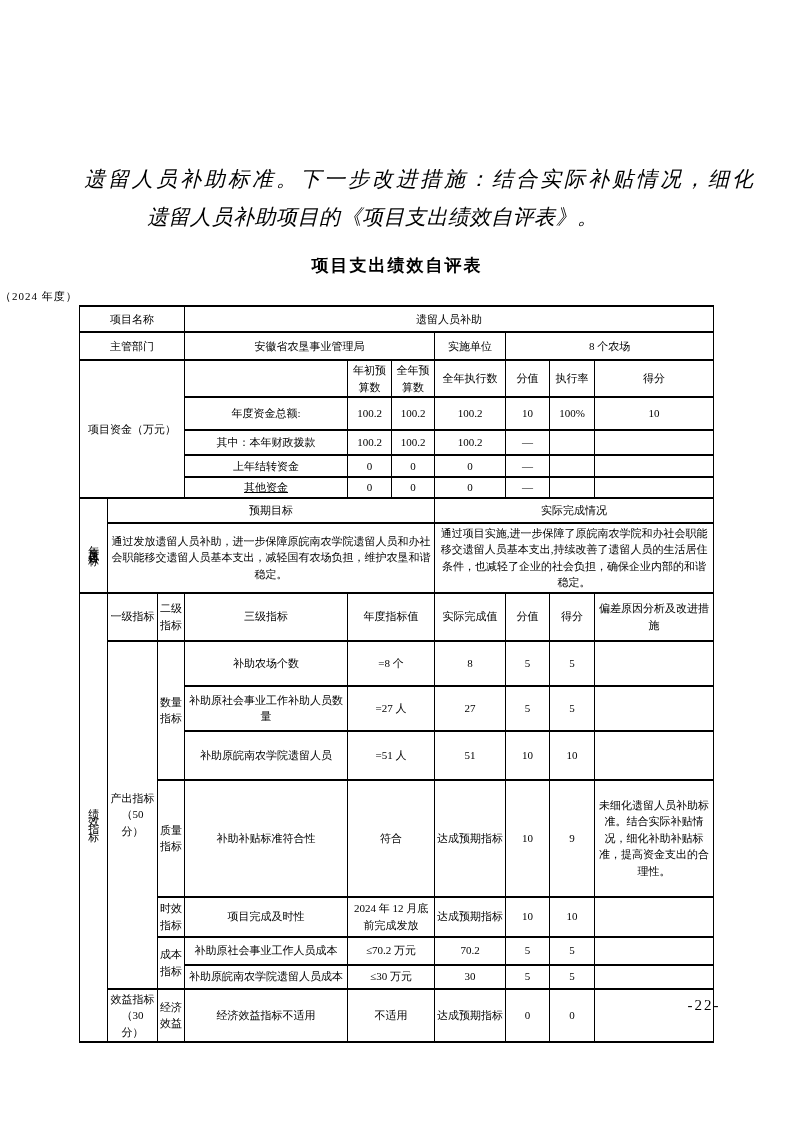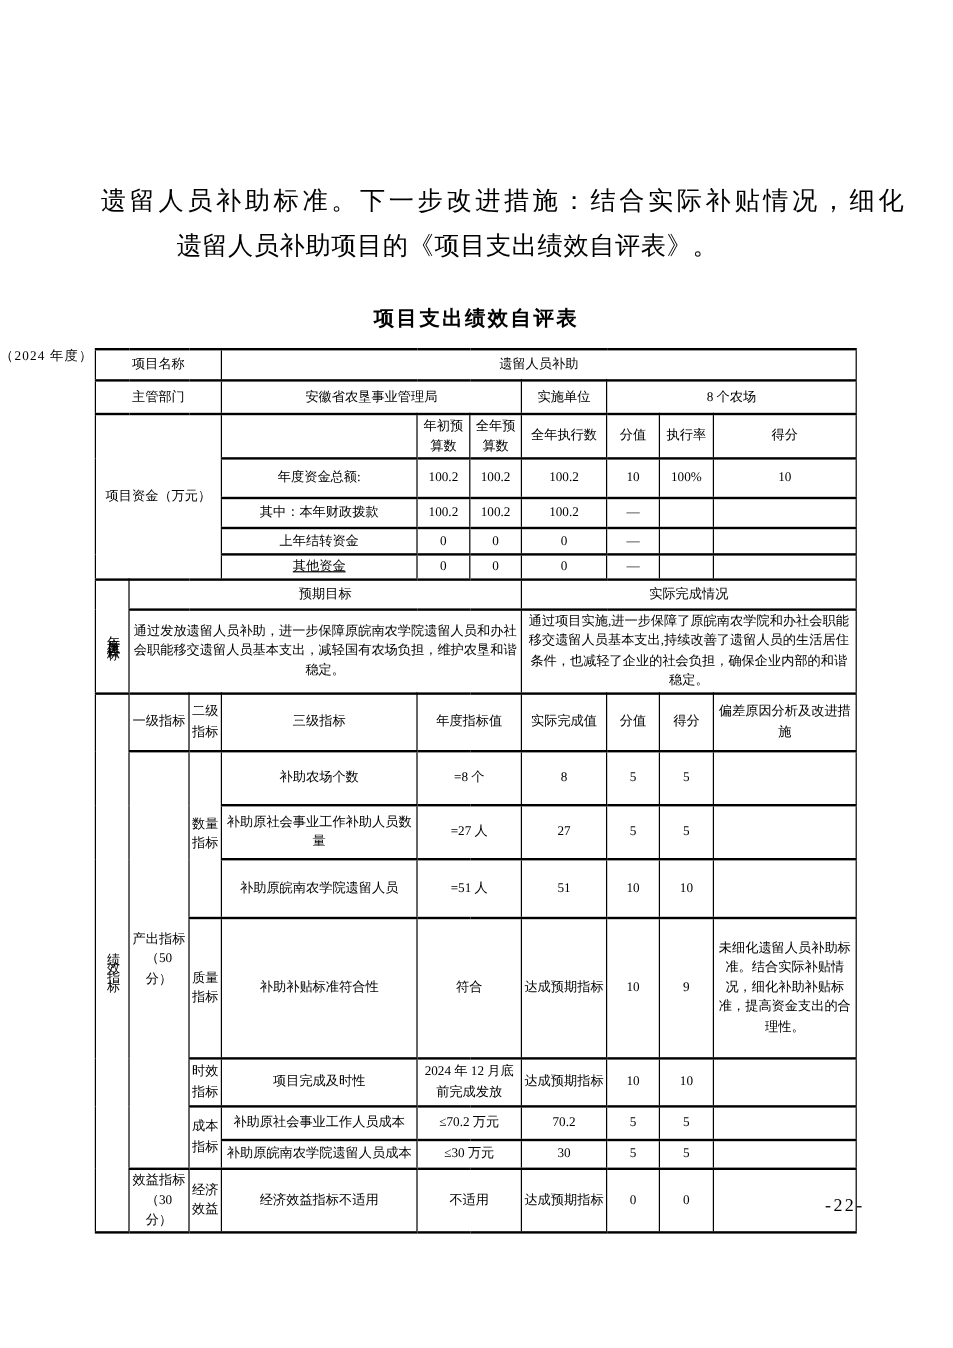--- a/index.html
+++ b/index.html
@@ -2,31 +2,31 @@
 <html><head>
 <meta charset="utf-8">
 <style>
   html,body { margin:0; padding:0; }
   body {
     width:794px; height:1123px;
     background:#ffffff; color:#000;
     font-family:"Liberation Serif", serif;
     position:relative; overflow:hidden;
   }
-  .intro { position:absolute; left:84px; top:148px; width:640px; font-size:21px; }
+  .intro { position:absolute; left:84px; top:160px; width:640px; font-size:21px;font-style:italic; }
   .intro-line { white-space:nowrap; letter-spacing:3px; line-height:38px; height:38px; }
   .intro-line.indent { padding-left:63px; letter-spacing:0.5px; }
   .doc-title {
     position:absolute; left:0; top:254px; width:794px; text-align:center;
     font-family:"Liberation Sans", sans-serif; font-weight:bold;
     font-size:17px; letter-spacing:2px;
   }
   .doc-subtitle { position:absolute; left:0; top:289px; width:794px; text-align:left; font-size:11px; letter-spacing:1px; }
   table.selfeval {
-    position:absolute; left:79px; top:290px; width:634px;
+    position:absolute; left:79px; top:305px; width:634px;
     border-collapse:collapse; table-layout:fixed; font-size:11px;
   }
   table.selfeval td {
     border:2px solid #000; border-left-width:1px; border-right-width:1px;
     padding:1px 2px; text-align:center; vertical-align:middle;
     line-height:1.5; overflow:hidden; word-break:break-all;
   }
   td.left { text-align:left; }
   td.just { text-align:justify; text-align-last:center; padding:1px 4px; }
   .vert { writing-mode:vertical-rl; text-orientation:upright; display:inline-block; }

